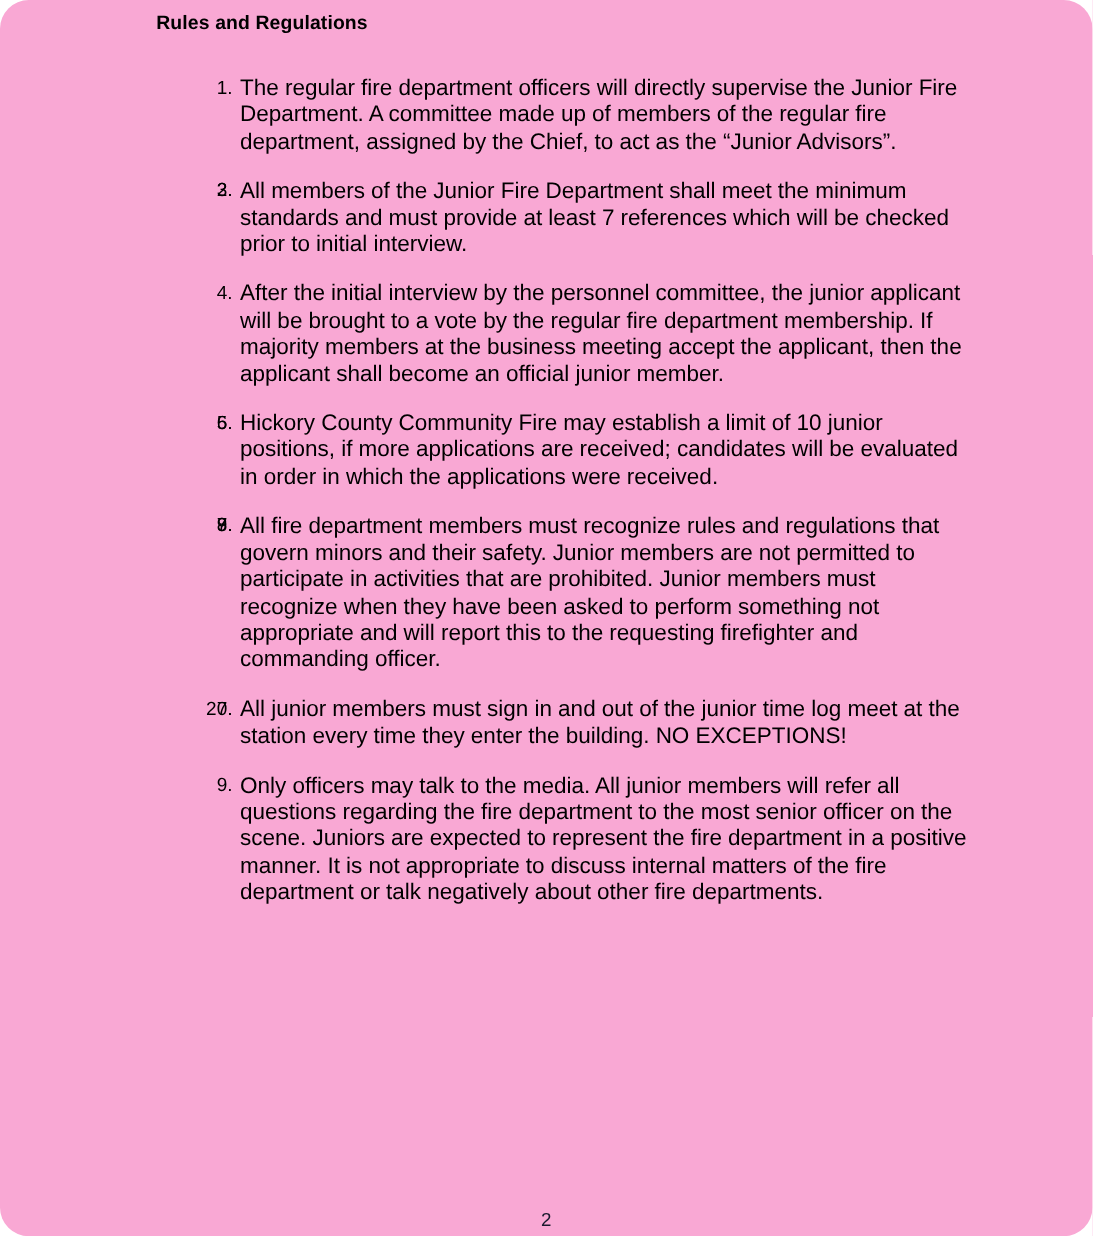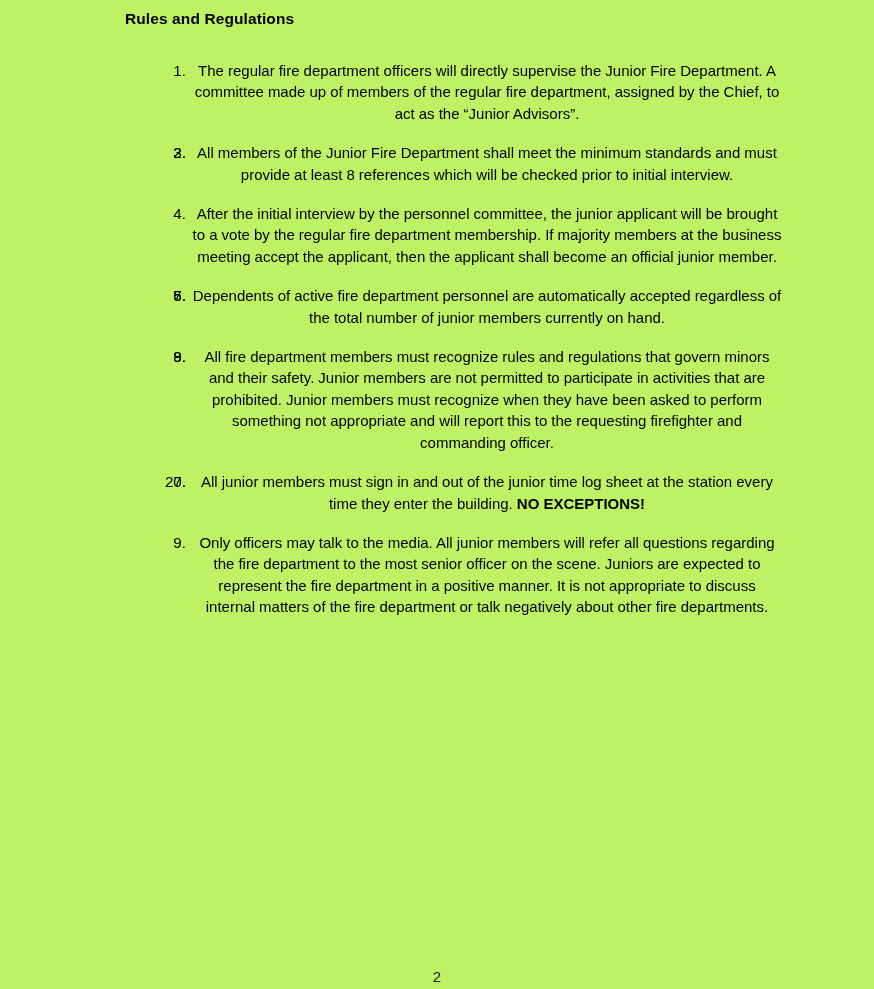--- a/index.html
+++ b/index.html
@@ -13,23 +13,24 @@
     height: 989px;
     overflow: hidden;
     font-family: "Liberation Sans", sans-serif;
     color: #000000;
     -webkit-font-smoothing: antialiased;
   }
   .page {
     position: relative;
     width: 874px;
     height: 989px;
-    background: #bef264;
+    background: #f9a8d4;
     box-sizing: border-box;
     overflow: hidden;
+    border-radius: 23px;
   }
   .doc-body {
     position: absolute;
     left: 0;
     top: 0;
     width: 874px;
   }
   .doc-heading {
     position: absolute;
     left: 125px;
@@ -59,27 +60,27 @@
     width: 28px;
     text-align: right;
     font-size: 15.2px;
     line-height: 21.4px;
     font-weight: normal;
   }
   .rule-text {
     margin-left: 152px;
     margin-right: 0;
     width: 590px;
-    font-size: 15px;
+    font-size: 18px;
     line-height: 21.4px;
-    text-align: center;
+    text-align: left;
     word-spacing: -0.1px;
   }
   .rule-text b {
-    font-weight: bold;
+    font-weight: normal;
   }
   .page-number {
     position: absolute;
     left: 0;
     top: 968px;
     width: 874px;
     text-align: center;
     font-size: 15px;
     line-height: 18px;
     color: #1a1a2e;
@@ -99,58 +100,58 @@
         <span class="rule-num">1.</span>
         <div class="rule-text">The regular fire department officers will directly supervise the Junior Fire Department. A committee made up of members of the regular fire department, assigned by the Chief, to act as the “Junior Advisors”.</div>
       </li>
 
       <li class="rule-item">
         <span class="rule-num">2.</span>
       </li>
 
       <li class="rule-item">
         <span class="rule-num">3.</span>
-        <div class="rule-text">All members of the Junior Fire Department shall meet the minimum standards and must provide at least 8 references which will be checked prior to initial interview.</div>
+        <div class="rule-text">All members of the Junior Fire Department shall meet the minimum standards and must provide at least 7 references which will be checked prior to initial interview.</div>
       </li>
 
       <li class="rule-item">
         <span class="rule-num">4.</span>
         <div class="rule-text">After the initial interview by the personnel committee, the junior applicant will be brought to a vote by the regular fire department membership. If majority members at the business meeting accept the applicant, then the applicant shall become an official junior member.</div>
       </li>
 
       <li class="rule-item">
         <span class="rule-num">5.</span>
       </li>
 
       <li class="rule-item">
         <span class="rule-num">6.</span>
+        <div class="rule-text">Hickory County Community Fire may establish a limit of 10 junior positions, if more applications are received; candidates will be evaluated in order in which the applications were received.</div>
       </li>
 
       <li class="rule-item">
         <span class="rule-num">7.</span>
-        <div class="rule-text">Dependents of active fire department personnel are automatically accepted regardless of the total number of junior members currently on hand.</div>
       </li>
 
       <li class="rule-item">
         <span class="rule-num">8.</span>
       </li>
 
       <li class="rule-item">
         <span class="rule-num">9.</span>
         <div class="rule-text">All fire department members must recognize rules and regulations that govern minors and their safety. Junior members are not permitted to participate in activities that are prohibited. Junior members must recognize when they have been asked to perform something not appropriate and will report this to the requesting firefighter and commanding officer.</div>
       </li>
 
       <li class="rule-item">
         <span class="rule-num">20.</span>
       </li>
 
       <li class="rule-item">
         <span class="rule-num">7.</span>
         <div class="rule-text">
-          <span>All junior members must sign in and out of the junior time log sheet at the station every time they enter the building. </span><b>NO EXCEPTIONS!</b><span></span>
+          <span>All junior members must sign in and out of the junior time log meet at the station every time they enter the building. </span><b>NO EXCEPTIONS!</b><span></span>
         </div>
       </li>
 
       <li class="rule-item">
         <span class="rule-num">9.</span>
         <div class="rule-text">Only officers may talk to the media. All junior members will refer all questions regarding the fire department to the most senior officer on the scene. Juniors are expected to represent the fire department in a positive manner. It is not appropriate to discuss internal matters of the fire department or talk negatively about other fire departments.</div>
       </li>
 
     </ol>
 

